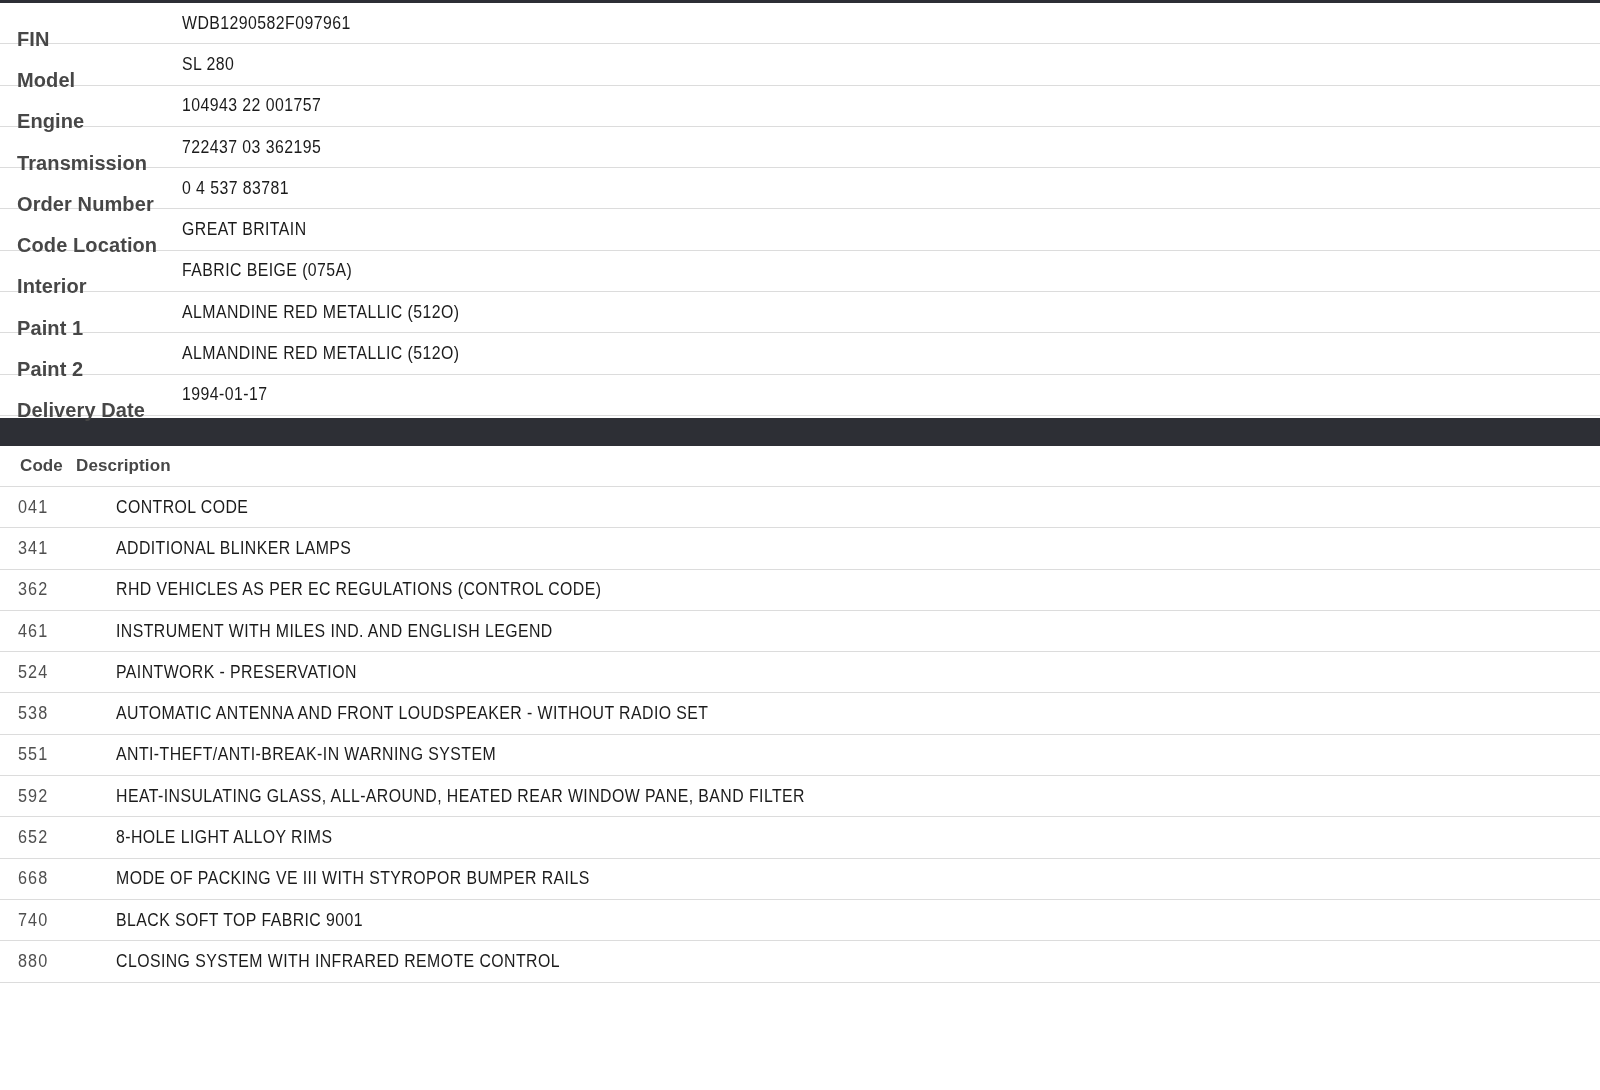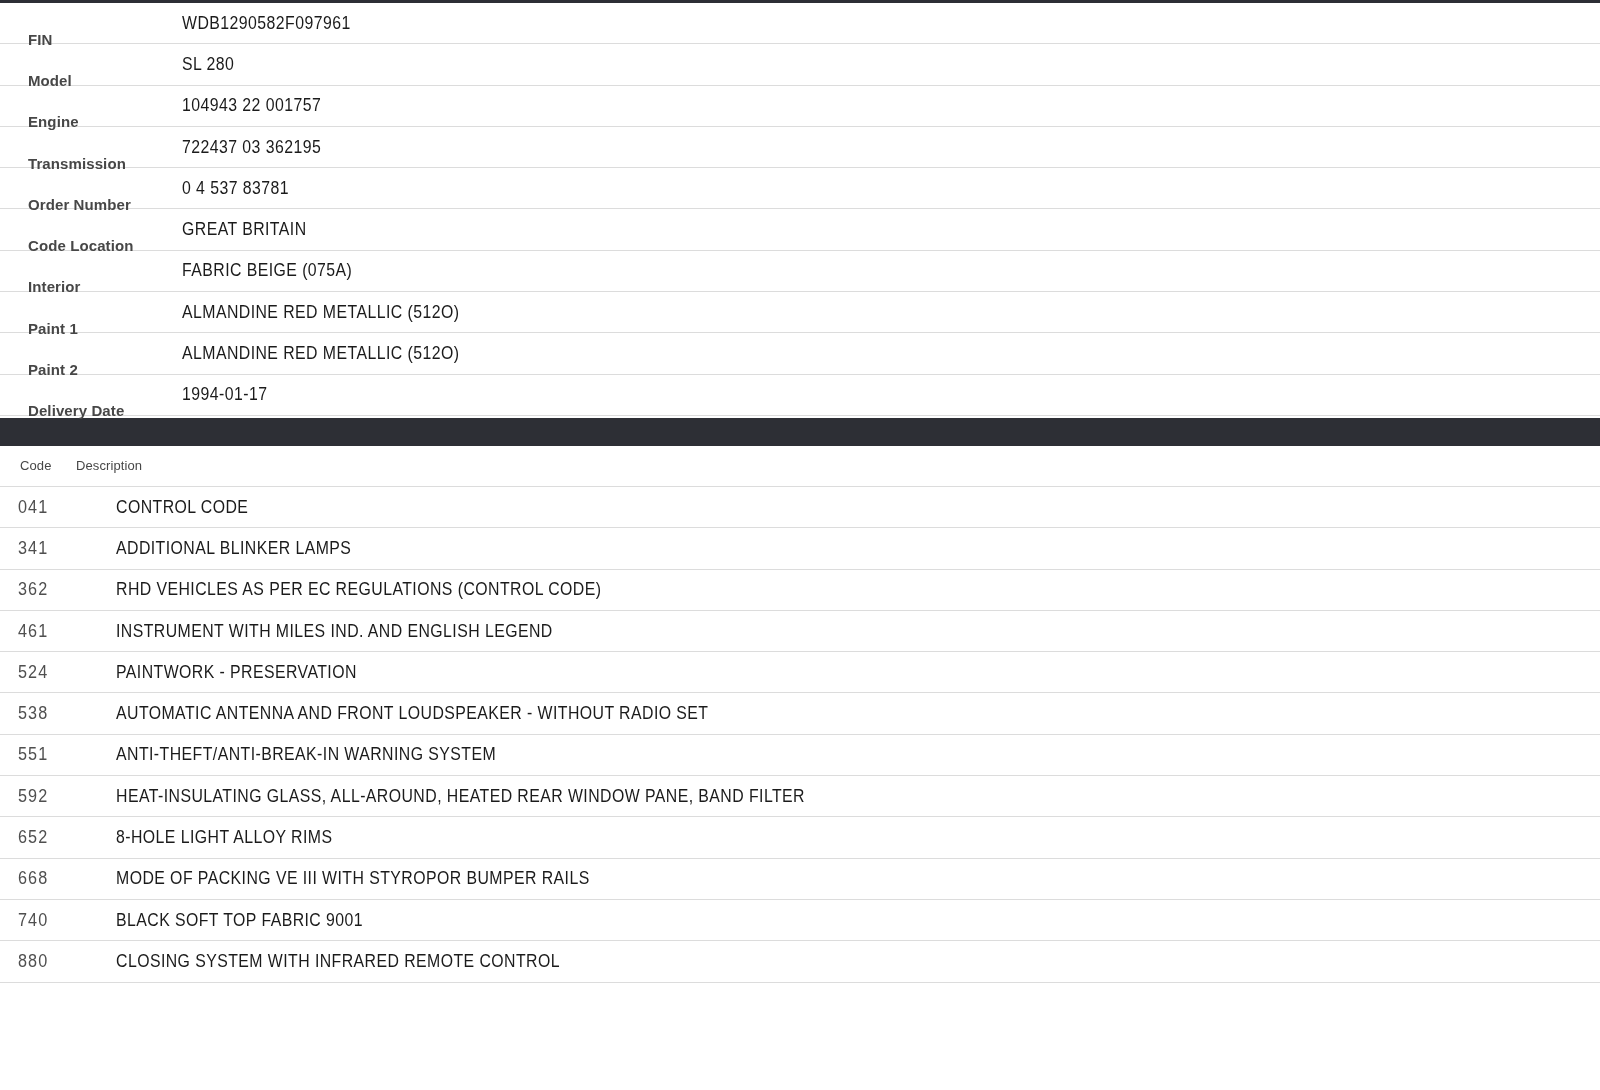--- a/index.html
+++ b/index.html
@@ -16,22 +16,22 @@
   
   .info-table { width: 100%; }
   .irow {
     display: flex; align-items: center;
     height: 41.3px;
     border-bottom: 1px solid var(--divider, #dcdcdc);
     background: #fff;
   }
   .ilabel {
     flex: 0 0 182px;
-    padding-left: 28px;
-    font-size: 15px; font-weight: bold;
+    padding-left: 17px;
+    font-size: 20px; font-weight: bold;
     color: var(--label-text, #474747);
     letter-spacing: 0.1px;
     white-space: nowrap;
     margin-top: 32px;
   }
   .ivalue {
     font-size: 18px;
     color: var(--value-text, #1b1b1b);
     letter-spacing: 0.5px;
     transform: scaleX(0.88); transform-origin: 0 50%;
@@ -44,21 +44,21 @@
     background: var(--section-bar, #2d2f35);
   }
   
   .codes-table { width: 100%; }
   .chead {
     display: flex; align-items: center;
     height: 41px;
     border-bottom: 1px solid var(--divider, #dcdcdc);
   }
   .chead .hcode, .chead .hdesc {
-    font-size: 13px; font-weight: normal;
+    font-size: 17px; font-weight: bold;
     color: var(--label-text, #474747);
     letter-spacing: 0.1px;
   }
   .hcode { flex: 0 0 76px; padding-left: 20px; }
   .crow {
     display: flex; align-items: center;
     height: 41.3px;
     border-bottom: 1px solid var(--divider, #dcdcdc);
     background: #fff;
     gap: 40px;

